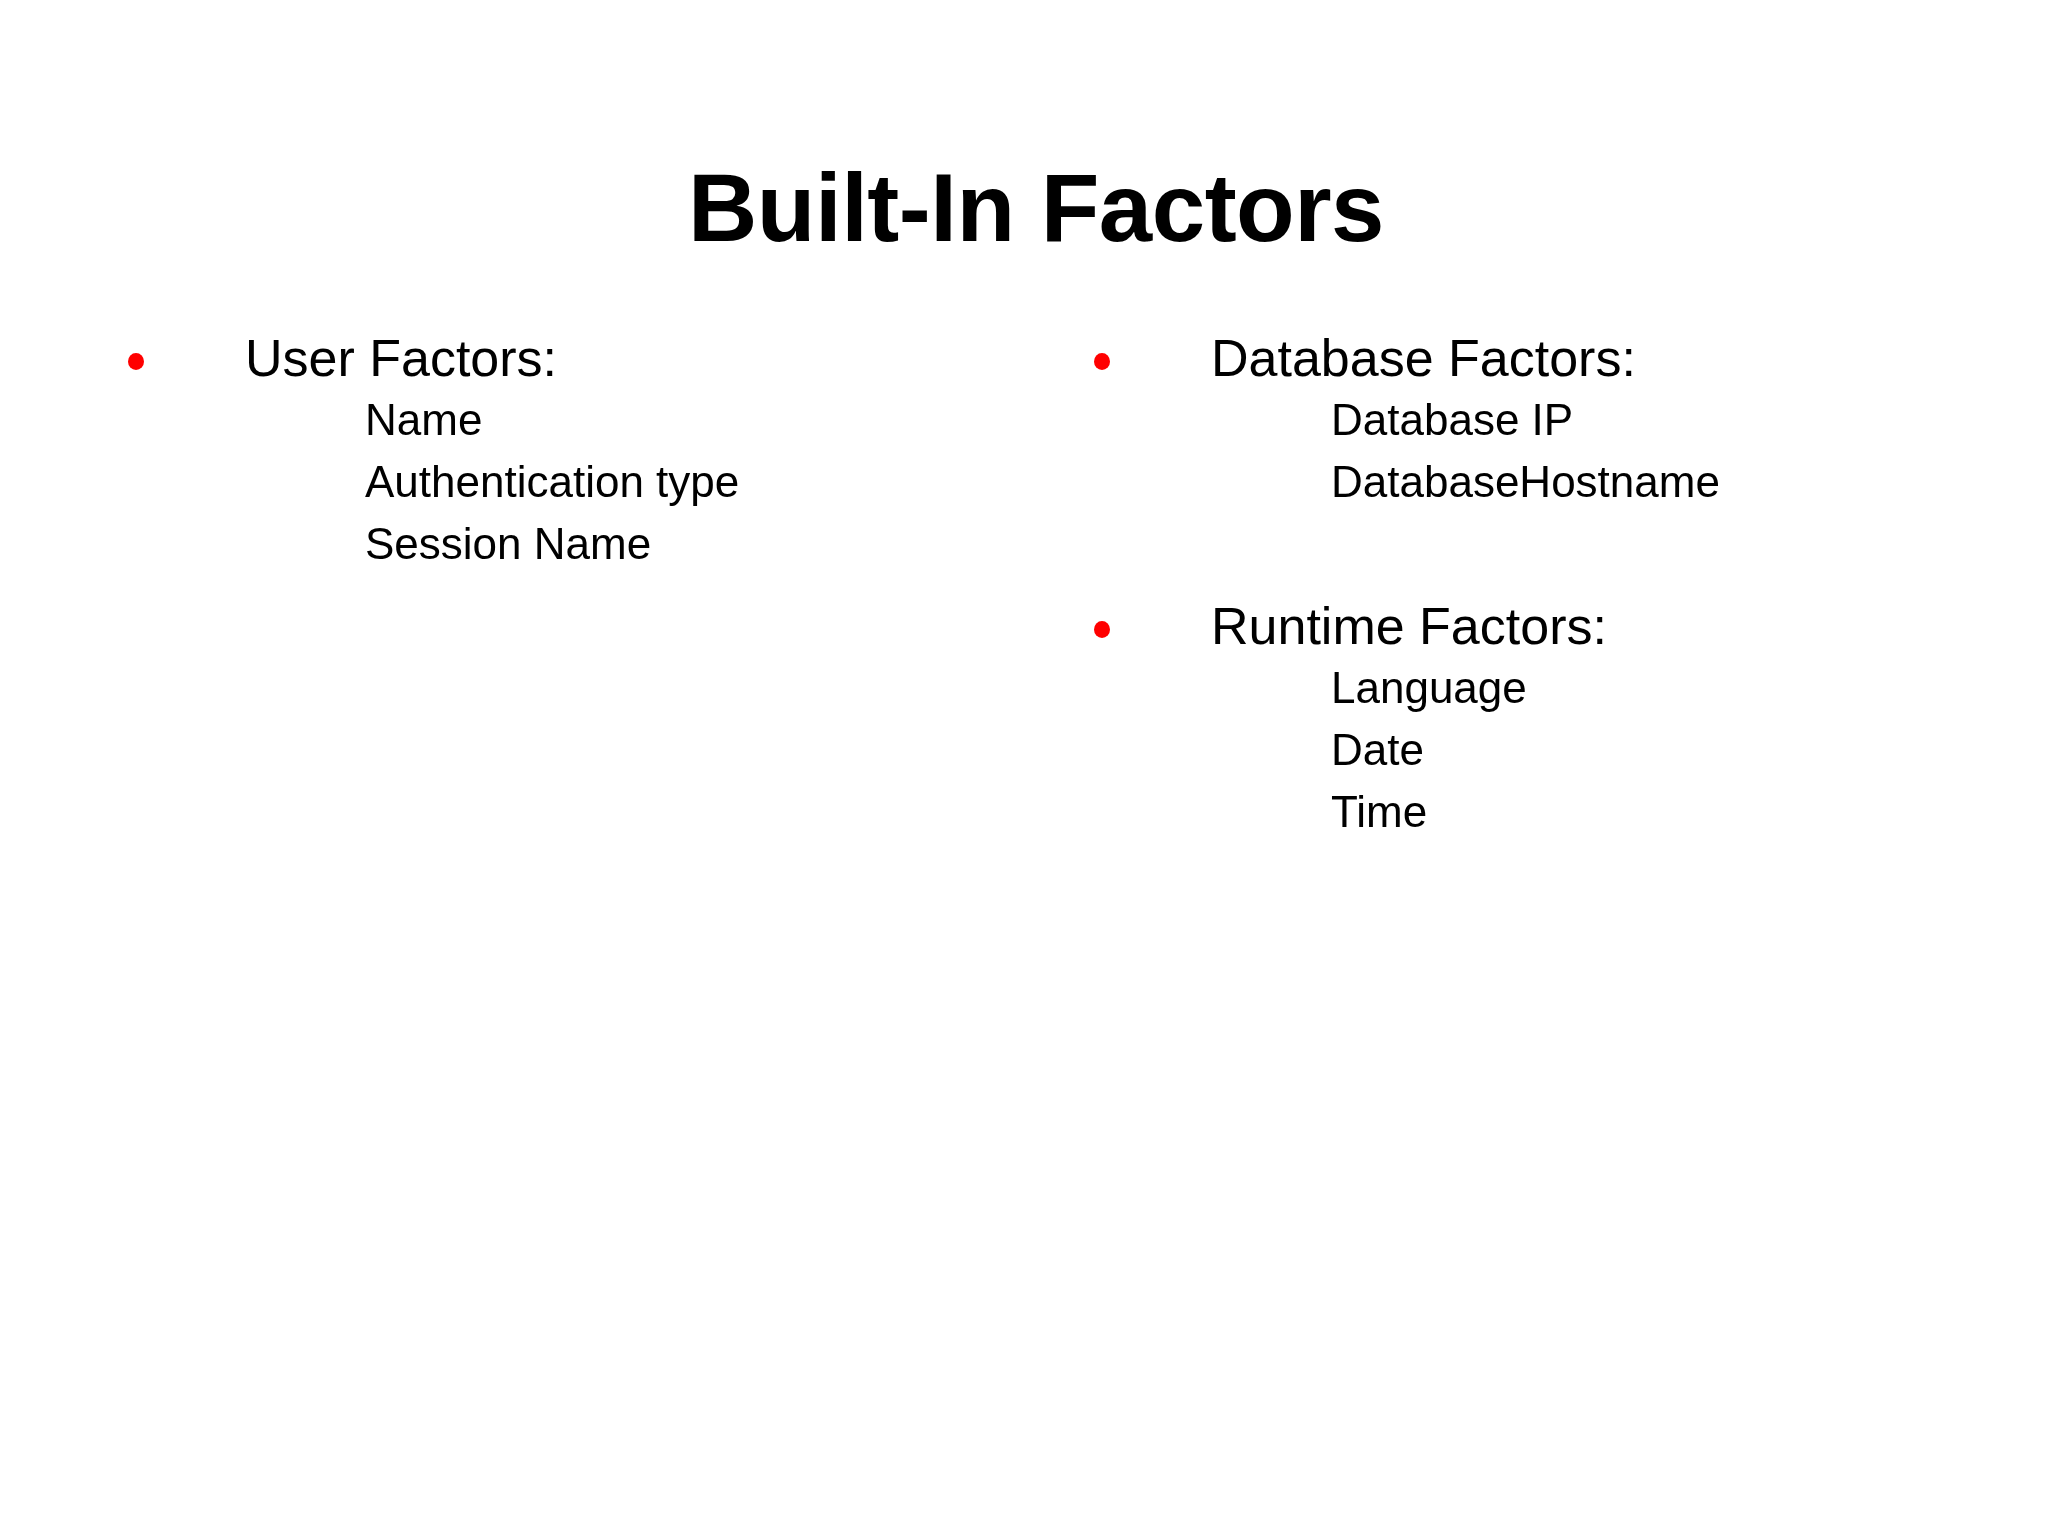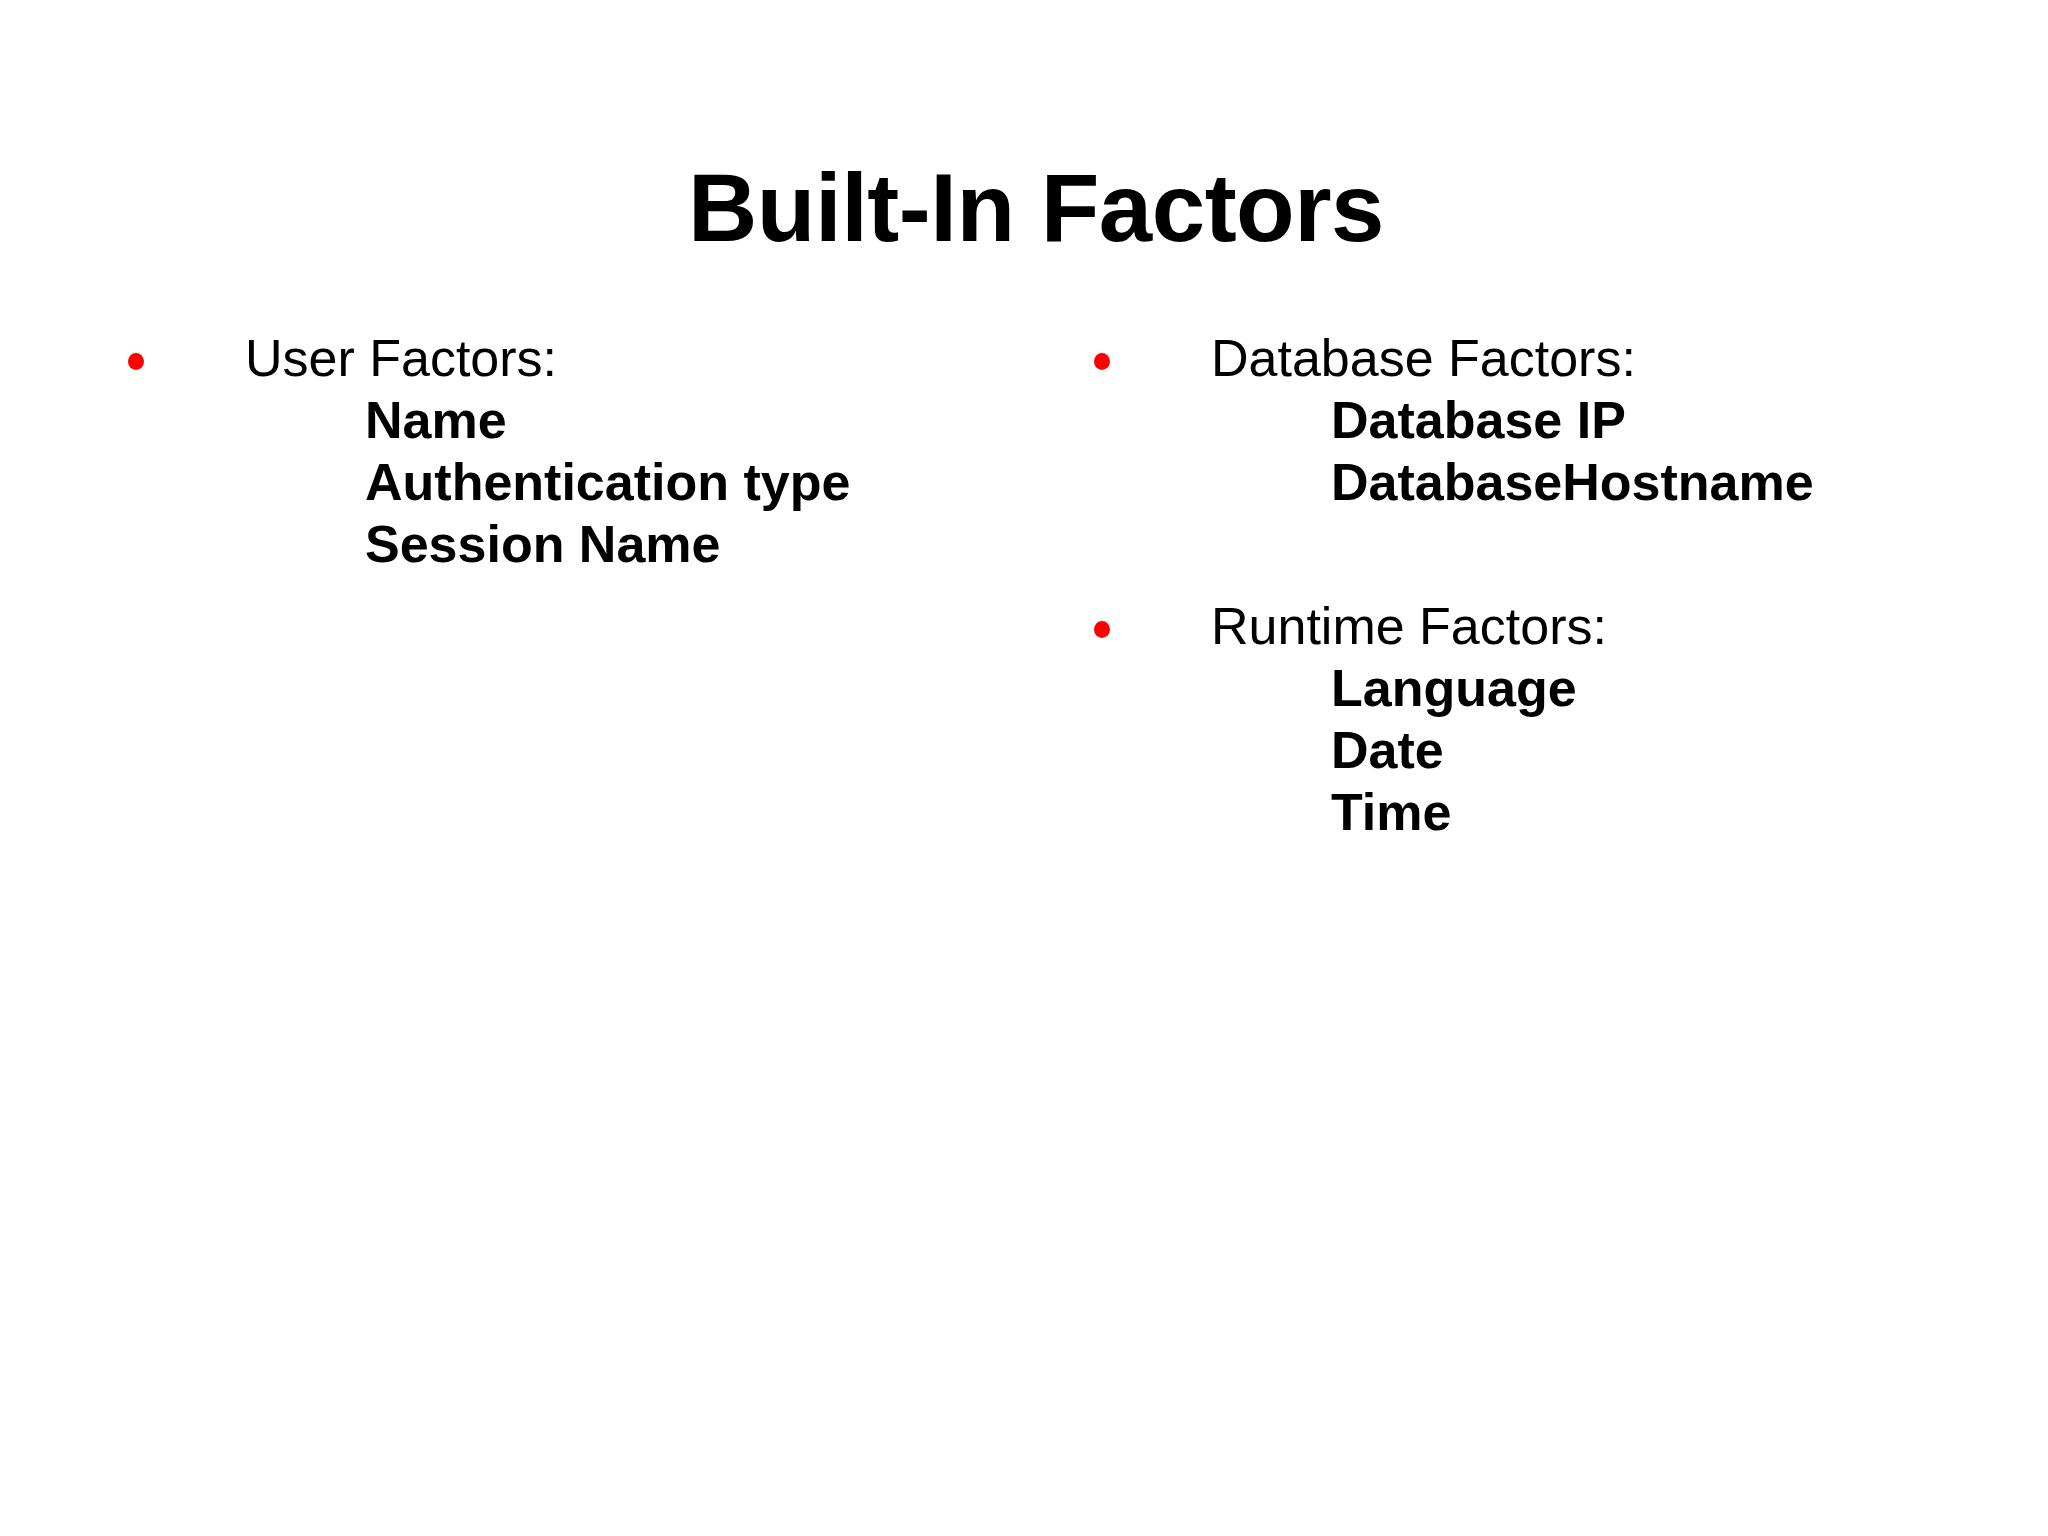--- a/index.html
+++ b/index.html
@@ -80,23 +80,23 @@
     border-radius: 50%;
     background: #FF0000;
   }
 
   .sub-list {
     list-style: none;
     margin: 0;
     padding: 0 0 0 255px;
   }
   .sub-item {
-    font-size: 52px;
+    font-size: 44px;
     line-height: 62px;
-    font-weight: bold;
+    font-weight: normal;
     white-space: nowrap;
   }
 </style>
 </head>
 <body>
 
 <div class="slide">
 
   <h1 class="slide-title">Built-In Factors</h1>
 

